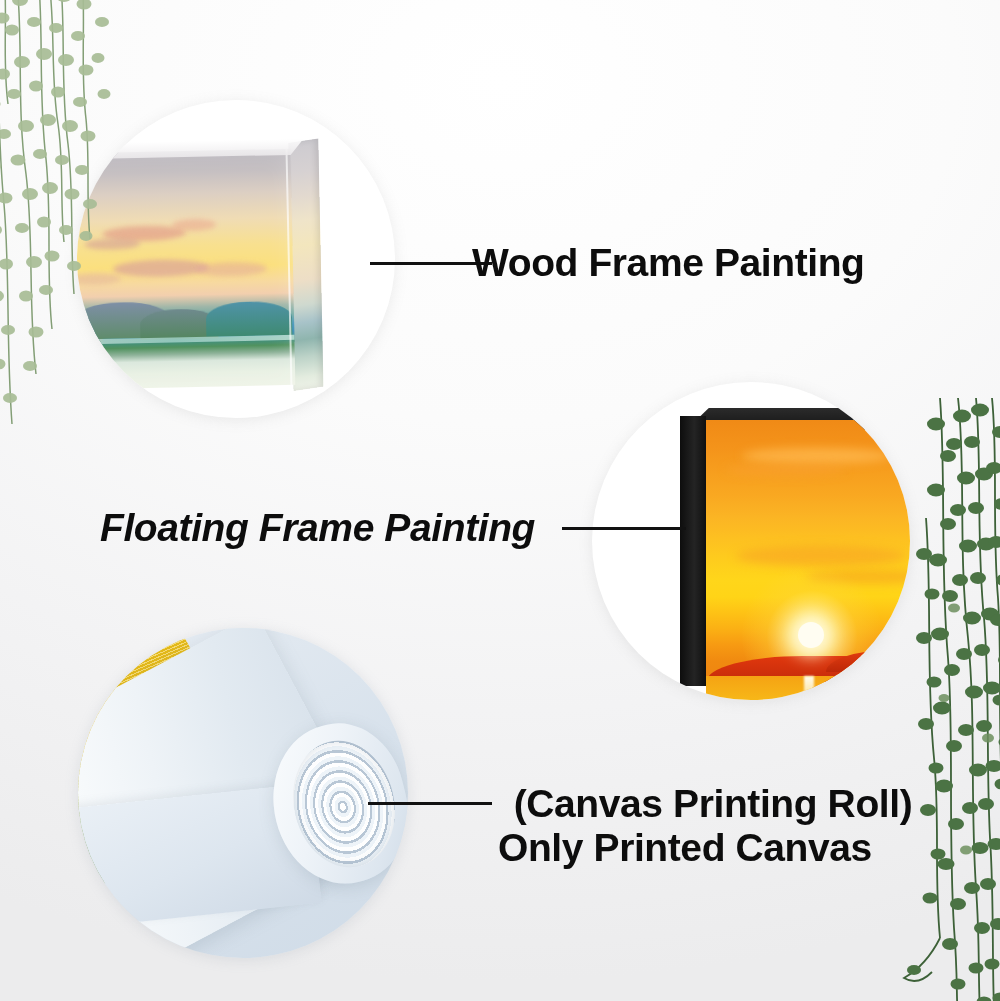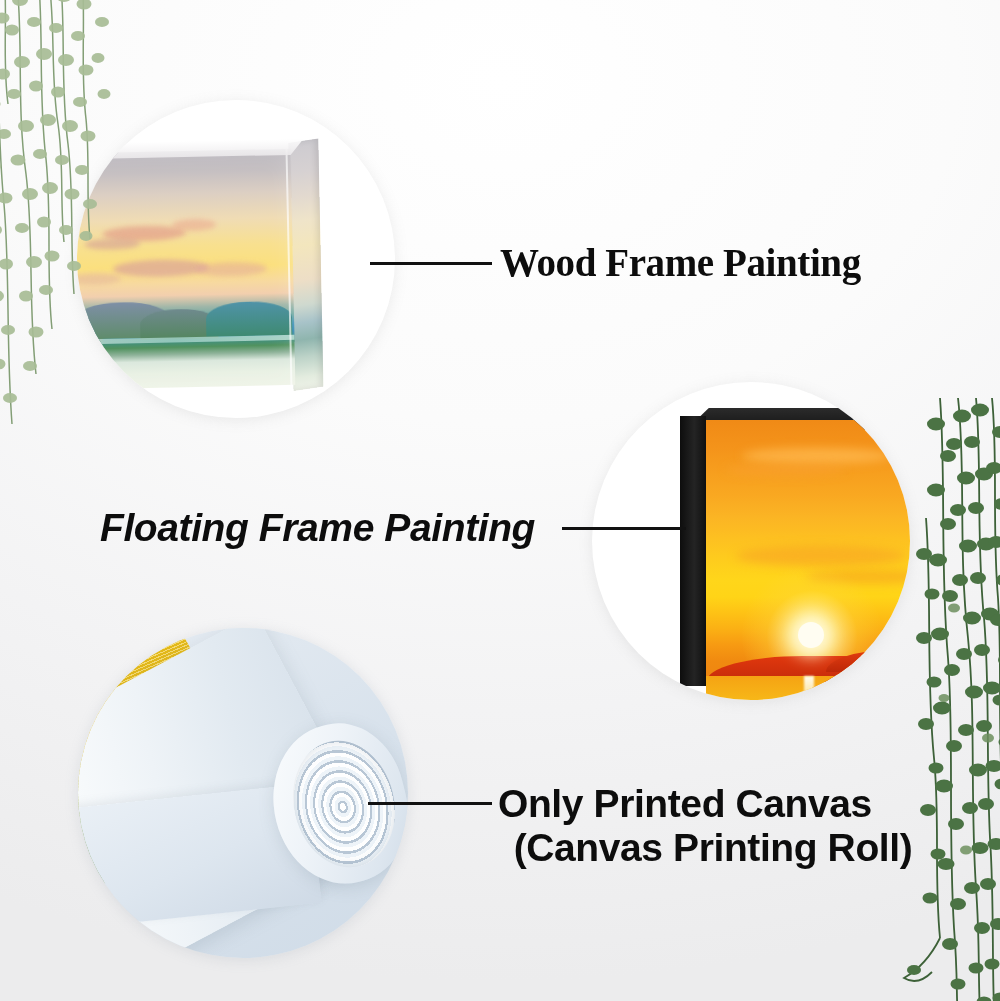--- a/index.html
+++ b/index.html
@@ -220,21 +220,21 @@
           <div class="mt m1"></div>
         <div class="mt m2"></div>
           <div class="mt m3"></div>
         <div class="wf-waterline"></div>
       </div>
       <div class="wf-edgeline"></div>
       <div class="wf-top"></div>
     </div>
   </div>
   <div class="leader" style="left:370px;top:262px;width:122px;"></div>
-  <div class="label" style="left:500px;top:242px;font-family:Liberation Serif, serif;">Wood Frame Painting</div>
+  <div class="label" style="left:472px;top:242px;">Wood Frame Painting</div>
 
   <div class="circle white" id="c2">
     <div class="ff-wrap">
       <div class="ff-topedge"></div>
       <div class="ff-left"></div>
       <div class="ff-face">
         <div class="ff-cloud k1"></div>
           <div class="ff-cloud k2"></div>
         <div class="ff-cloud k3"></div>
           <div class="ff-cloud k4"></div>
@@ -255,22 +255,22 @@
     <div>
       <div class="cr-print"></div>
       <div class="cr-sheet"></div>
       <div class="cr-sheetfold"></div>
       <div class="cr-roll"></div>
       <div class="cr-spiral"></div>
     </div>
   </div>
   <div class="leader" style="left:368px;top:802px;width:124px;"></div>
   <div class="label two-line" style="left:498px;top:782px;width:430px;text-align:left;">
+    <div style="text-align:center;">(Canvas Printing Roll)</div>
     <div>Only Printed Canvas</div>
-    <div style="text-align:center;">(Canvas Printing Roll)</div>
   </div>
 
   <svg class="plant" id="plant-left" viewBox="0 0 132 470">
     <g stroke="#7d9a6f" stroke-width="1.5" fill="none" opacity="0.95">
       <path d="M8,0 C14,70 10,150 18,230 C24,300 20,370 26,450"></path>
       <path d="M30,0 C38,60 30,130 40,200 C48,265 42,330 50,400"></path>
       <path d="M52,0 C58,55 52,120 60,185 C66,245 60,300 66,355"></path>
       <path d="M74,0 C80,50 74,110 82,170 C88,220 84,270 88,320"></path>
       <path d="M96,0 C100,44 94,95 100,145 C104,185 100,225 104,265"></path>
       <path d="M18,0 C22,40 16,85 22,130"></path>

